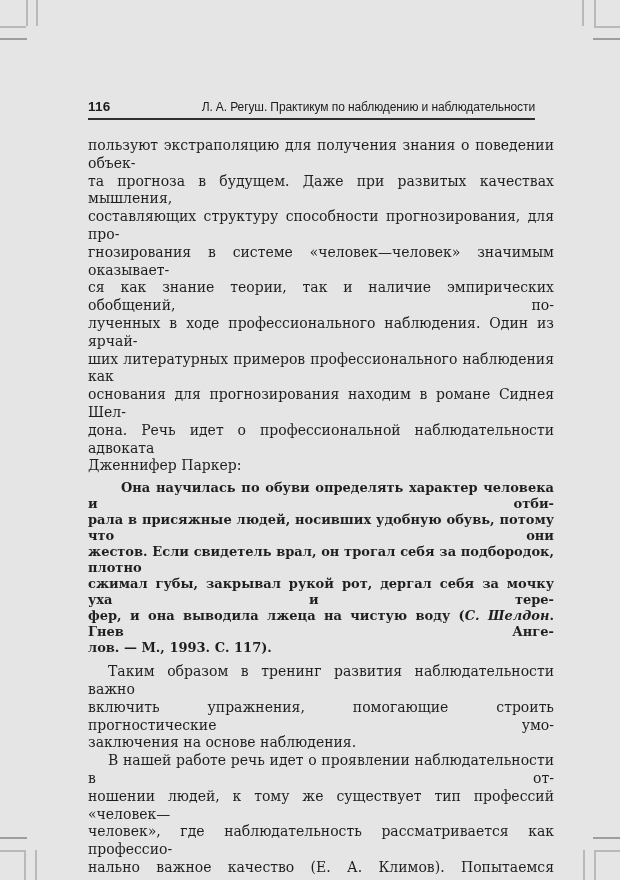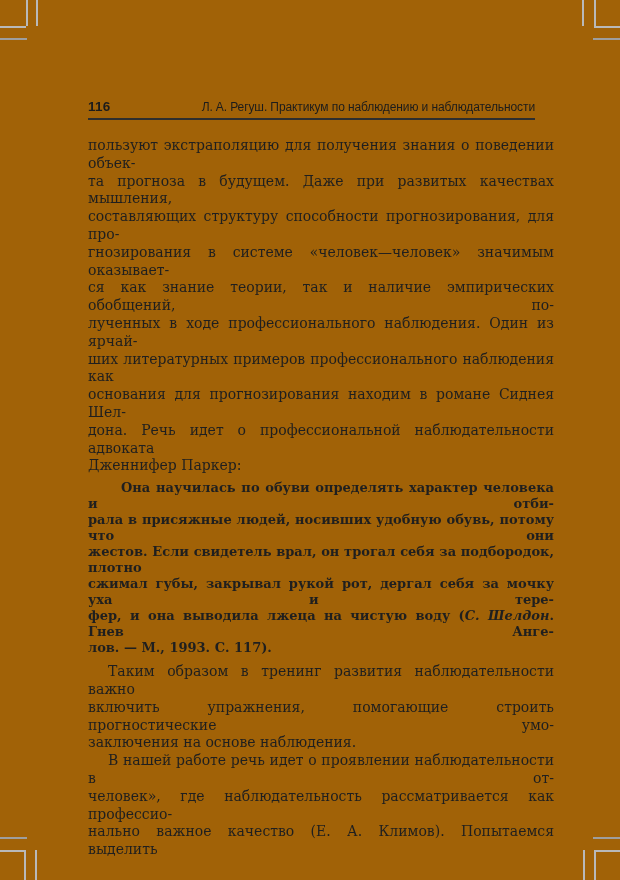--- a/index.html
+++ b/index.html
@@ -1,20 +1,20 @@
 <!DOCTYPE html>
 <html><head>
 <meta charset="utf-8">
 <style>
   html, body { margin: 0; padding: 0; background: #ffffff; }
   .page {
     position: relative;
     width: 620px;
     height: 880px;
-    background: #a16207;
+    background: #e5e5e5;
     overflow: hidden;
     font-family: "DejaVu Serif", serif;
   }
 
   
   .mark { position: absolute; background: #b9b9b9; }
   .mark.dark { background: #9e9e9e; }
 
   
   .header {
@@ -105,18 +105,19 @@
         <div class="pline">фер, и она выводила лжеца на чистую воду (<i>С. Шелдон</i>. Гнев Анге-</div>
         <div class="pline lastline">лов. — М., 1993. С. 117).</div>
       </div>
       <div class="para body indent">
         <div class="pline">Таким образом в тренинг развития наблюдательности важно</div>
         <div class="pline">включить упражнения, помогающие строить прогностические умо-</div>
         <div class="pline lastline">заключения на основе наблюдения.</div>
       </div>
       <div class="para body indent">
         <div class="pline">В нашей работе речь идет о проявлении наблюдательности в от-</div>
+        <div class="pline">ношении людей, к тому же существует тип профессий «человек—</div>
         <div class="pline">человек», где наблюдательность рассматривается как профессио-</div>
         <div class="pline">нально важное качество (Е. А. Климов). Попытаемся выделить</div>
       </div>
     </div>
 
 </div>
 
 </body></html>

